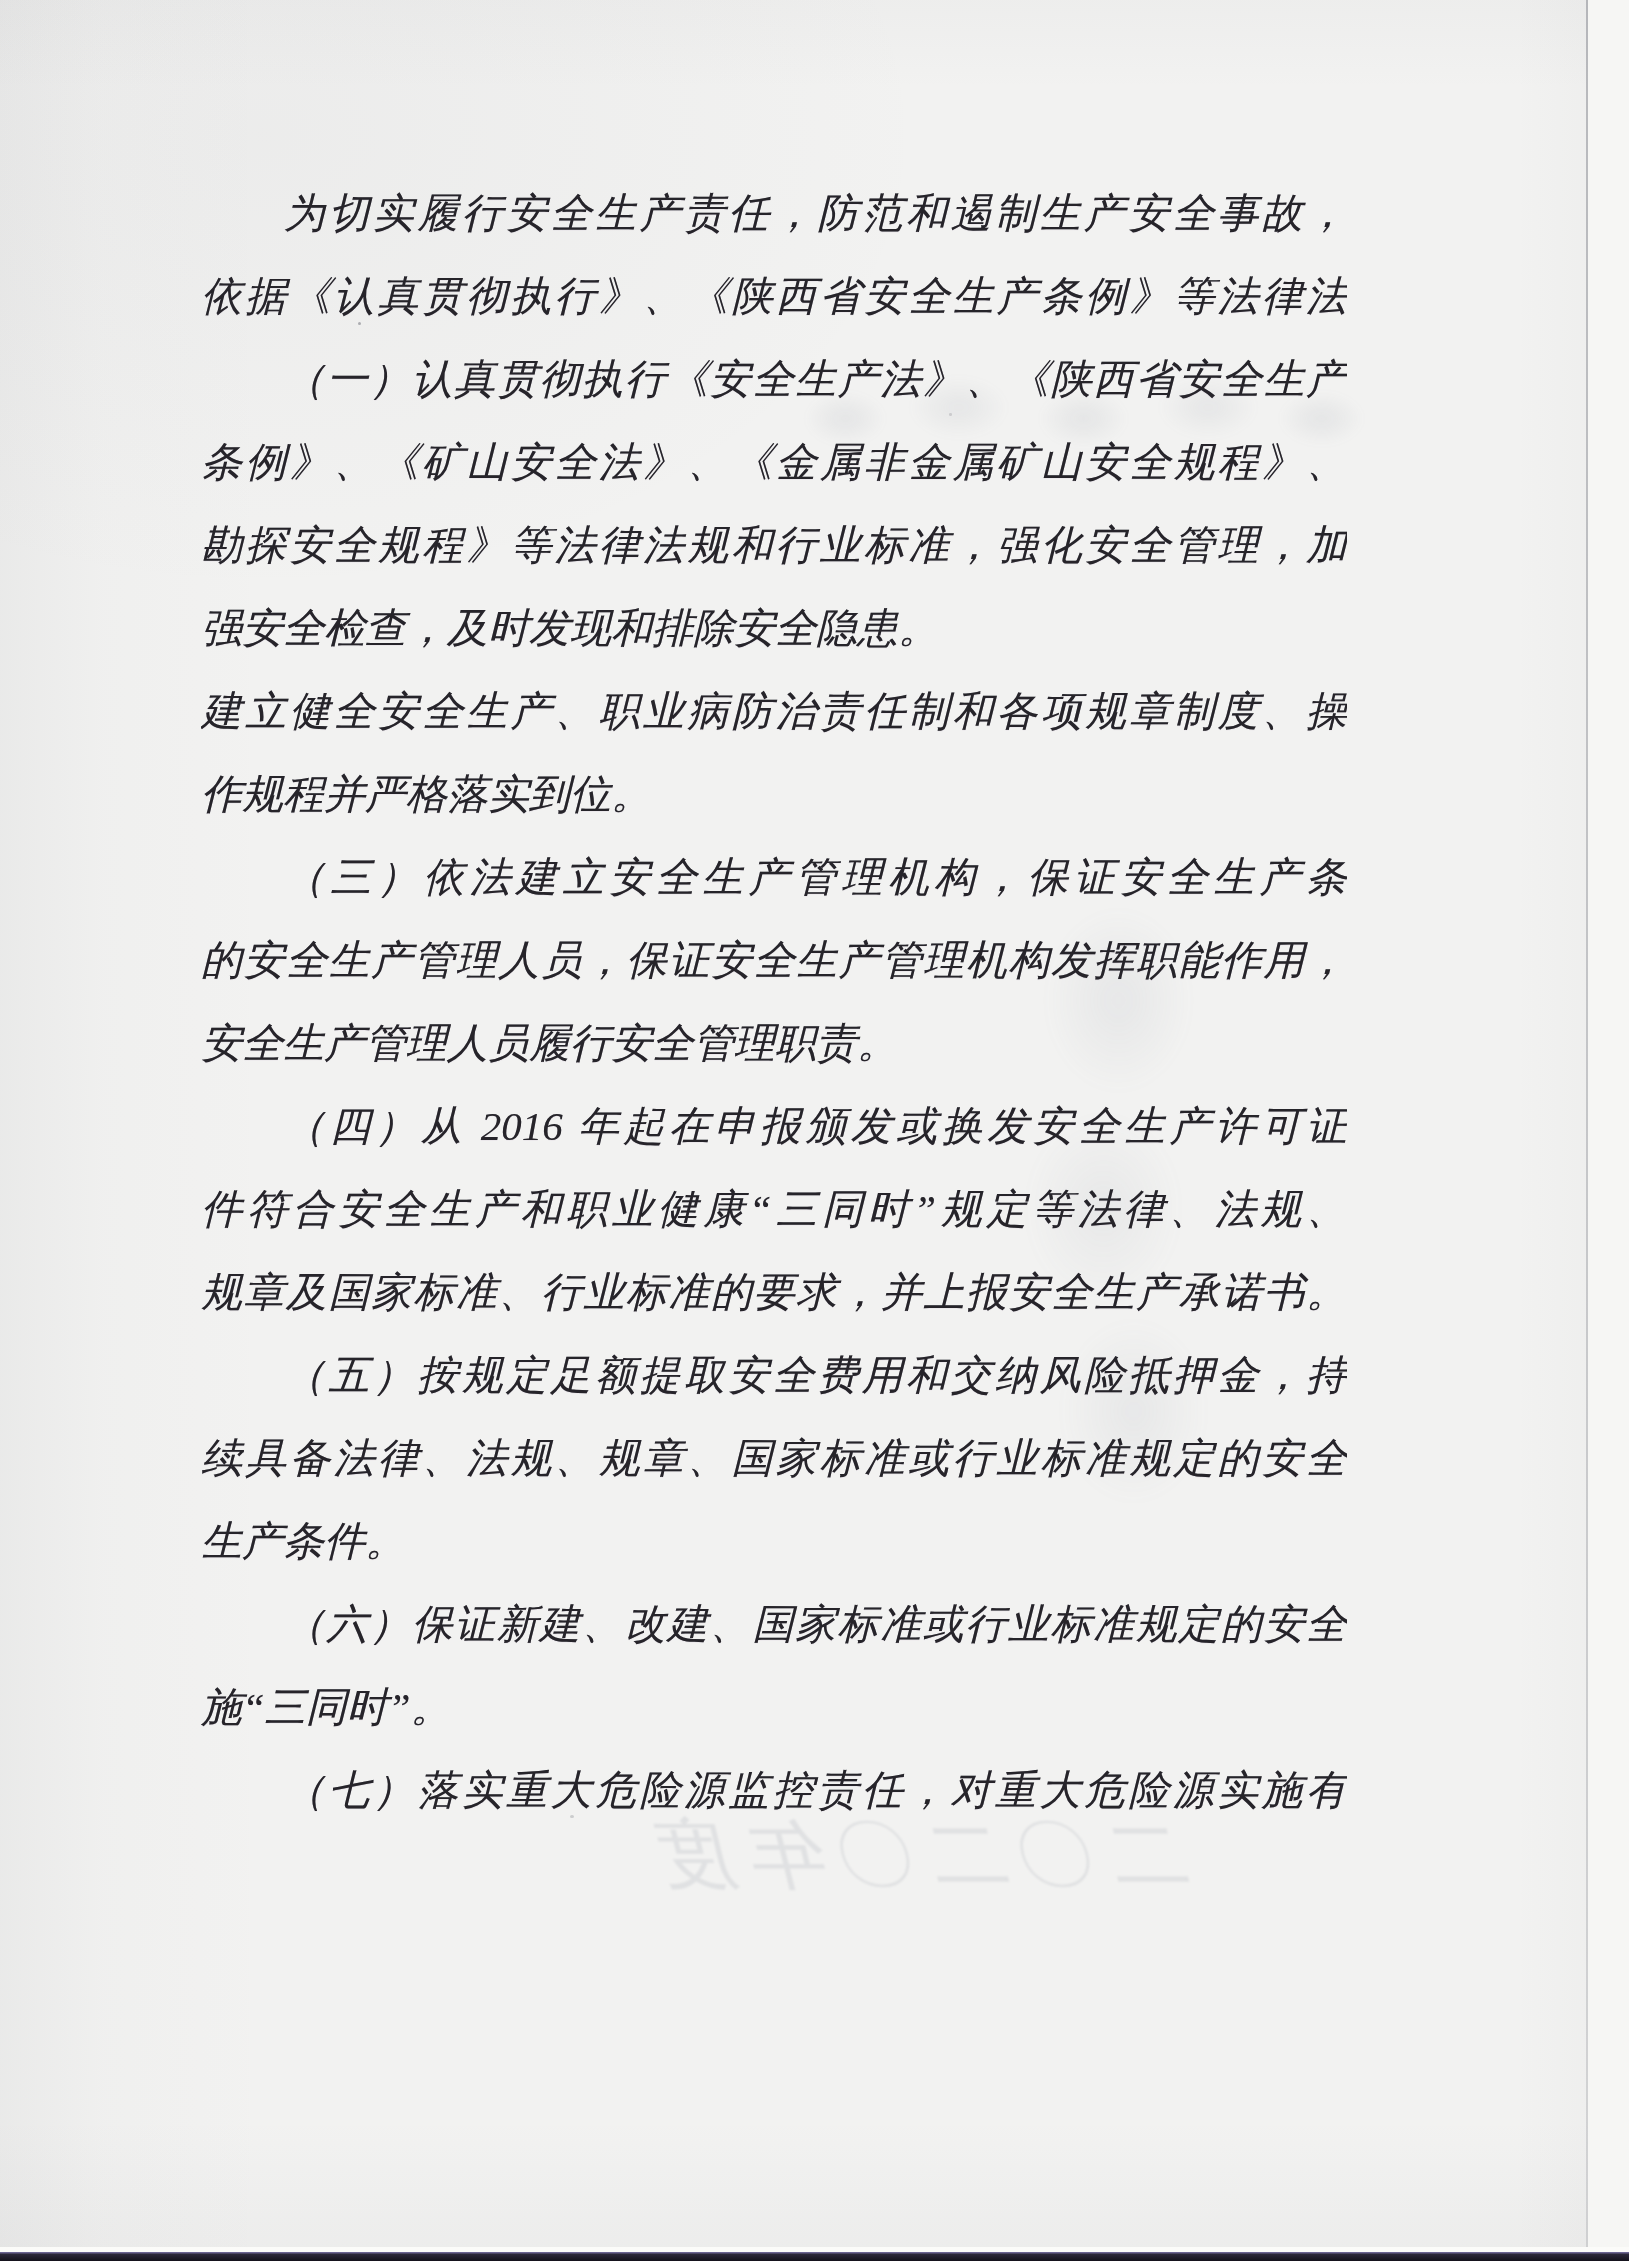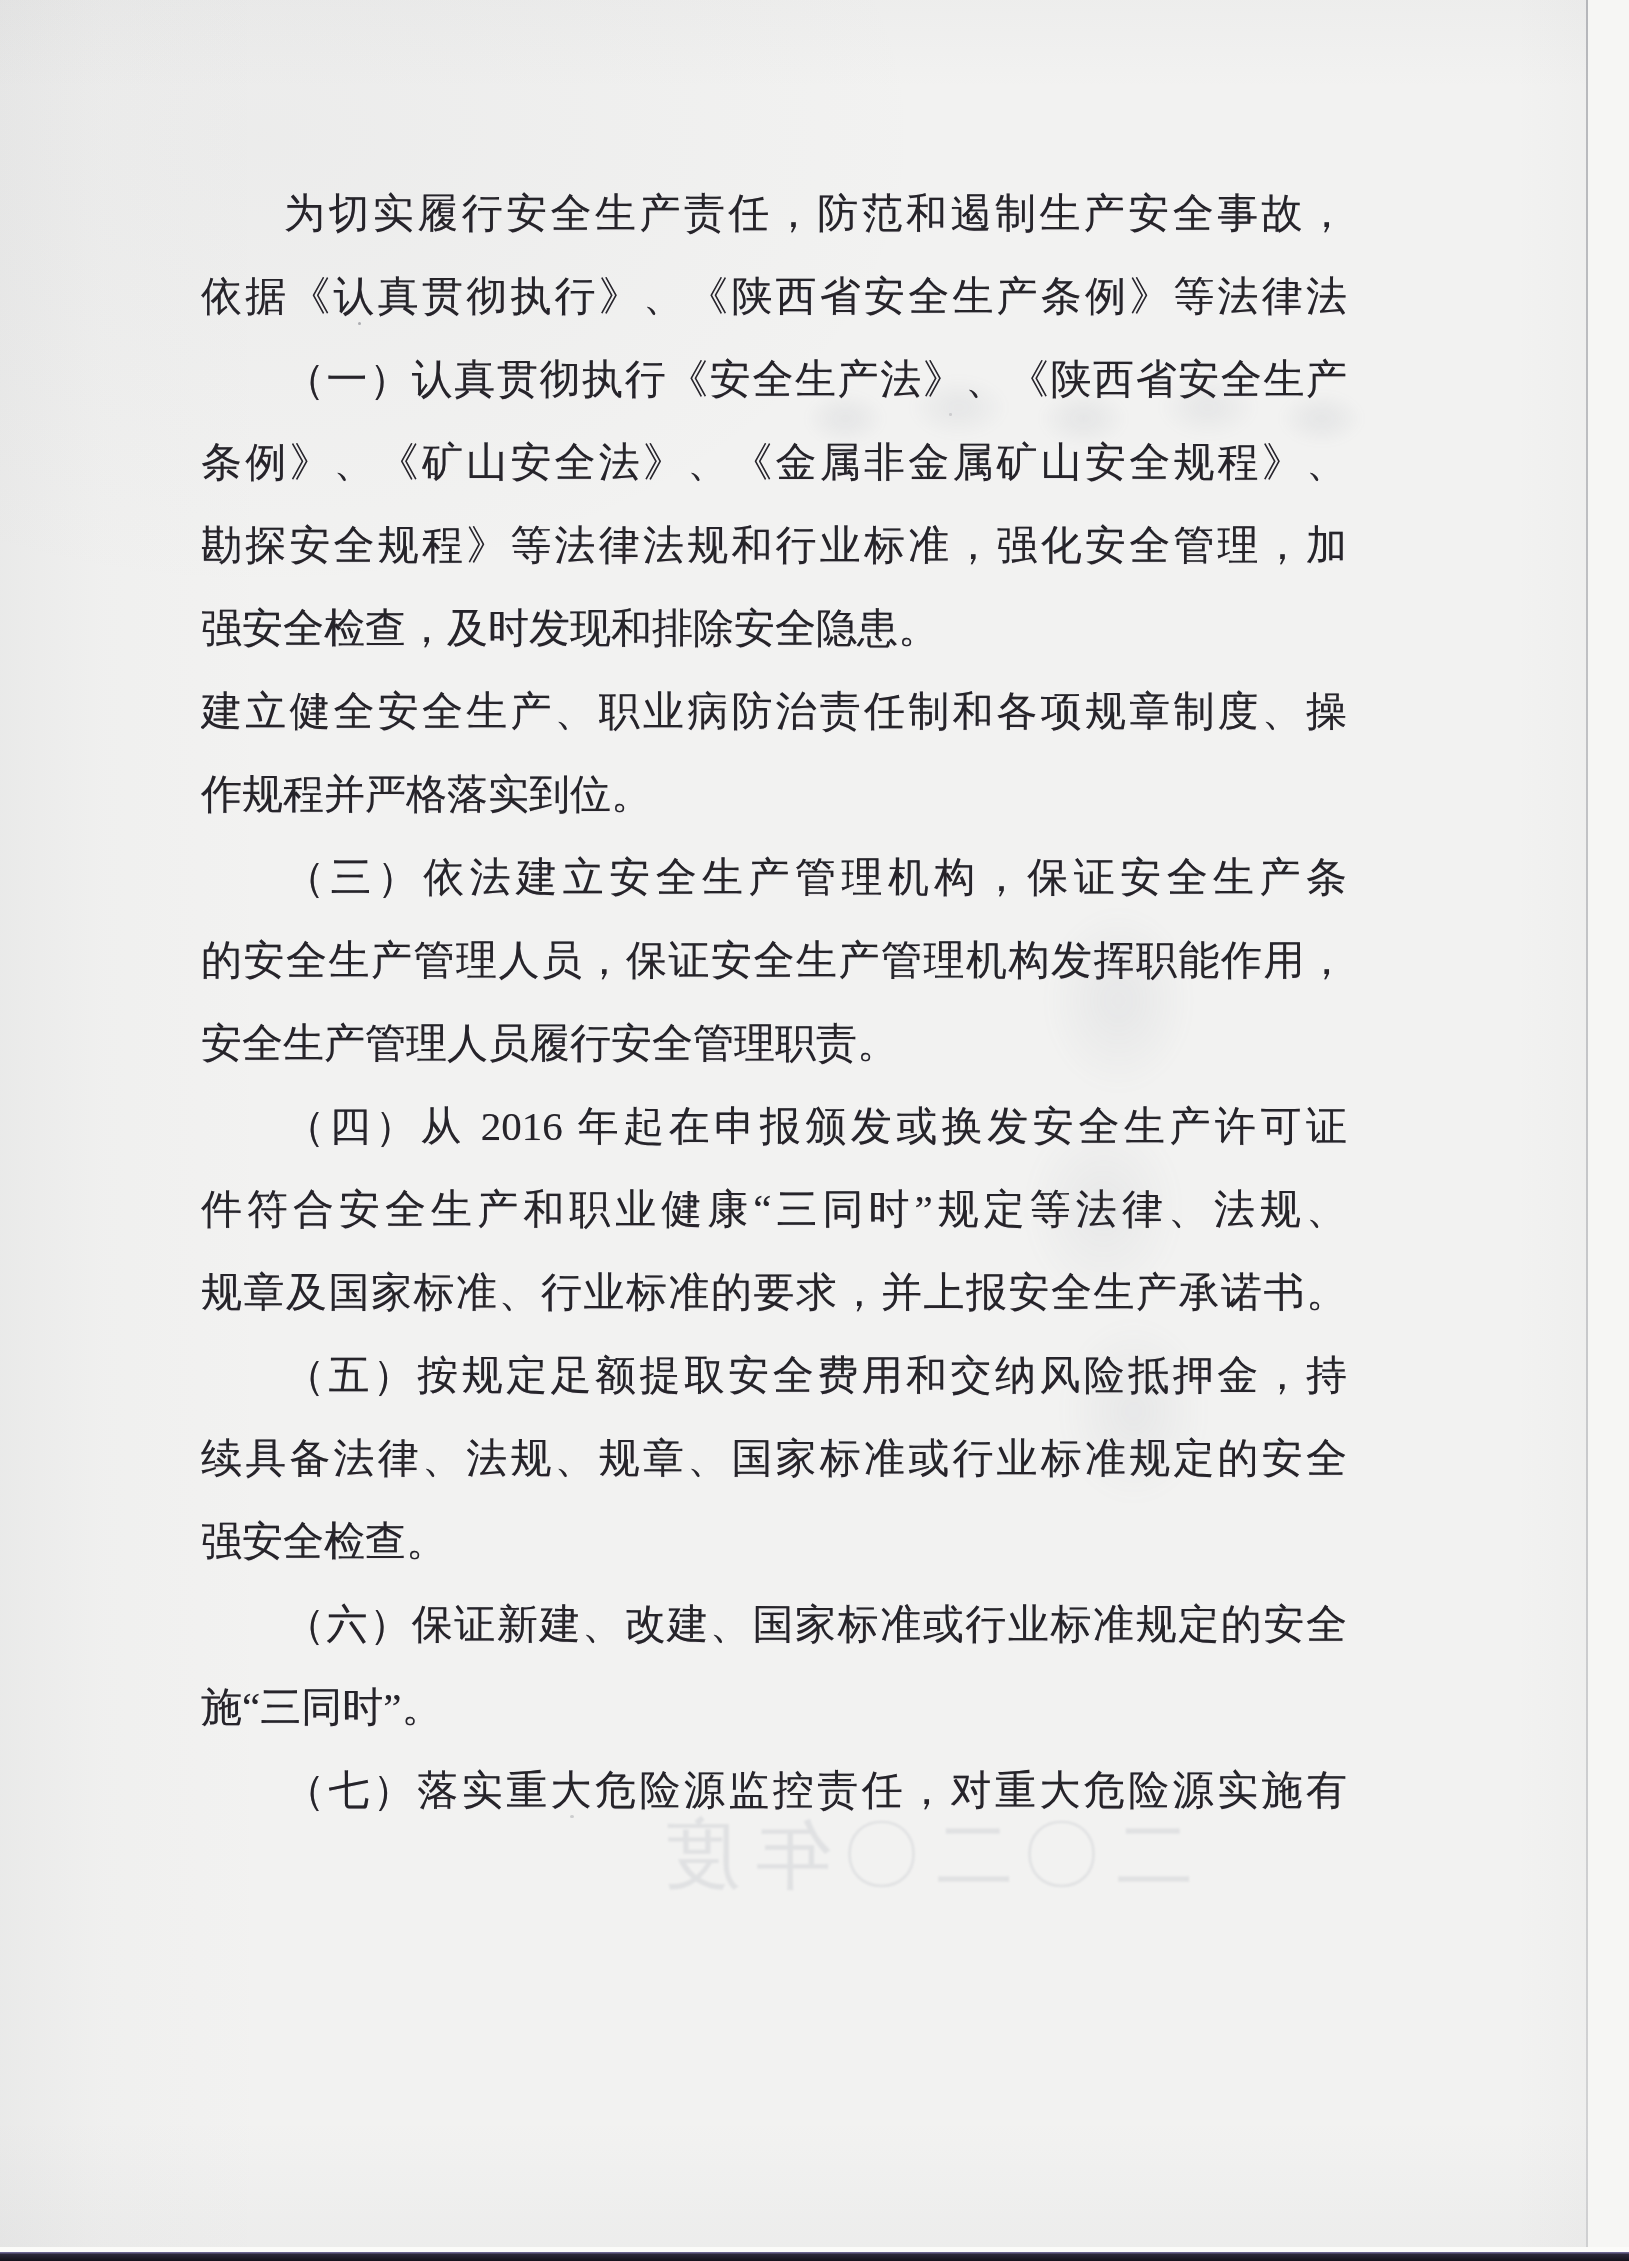--- a/index.html
+++ b/index.html
@@ -8,20 +8,21 @@
     width:1630px;height:2261px;
     background-color:#f2f2f1;
     background-image:
       linear-gradient(90deg, rgba(90,92,98,0.055), rgba(90,92,98,0.015) 103px, rgba(0,0,0,0) 271px),
       linear-gradient(270deg, rgba(90,92,98,0.035), rgba(0,0,0,0) 116px),
       linear-gradient(0deg, rgba(90,92,98,0.04), rgba(0,0,0,0) 142px),
       linear-gradient(180deg, rgba(90,92,98,0.03), rgba(0,0,0,0) 90px),
       radial-gradient(1032px 709px at 16% 6%, rgba(120,122,130,0.05), rgba(0,0,0,0) 65%);
     overflow:hidden;
     font-family:"Liberation Serif","DejaVu Serif",serif;
+    font-style:italic;
   }
   
   .ghost-top{
     position:absolute;left:800px;top:358px;width:567px;height:110px;
     background:
       radial-gradient(58px 39px at 8% 55%, rgba(110,118,134,0.10), transparent 70%),
       radial-gradient(71px 45px at 28% 45%, rgba(110,118,134,0.09), transparent 70%),
       radial-gradient(64px 42px at 50% 55%, rgba(110,118,134,0.10), transparent 70%),
       radial-gradient(71px 45px at 72% 45%, rgba(110,118,134,0.09), transparent 70%),
       radial-gradient(61px 39px at 92% 55%, rgba(110,118,134,0.10), transparent 70%);
@@ -106,21 +107,21 @@
     <div class="line">建立健全安全生产、职业病防治责任制和各项规章制度、操</div>
     <div class="line short">作规程并严格落实到位。</div>
     <div class="line indent">（三）依法建立安全生产管理机构，保证安全生产条</div>
     <div class="line">的安全生产管理人员，保证安全生产管理机构发挥职能作用，</div>
     <div class="line short">安全生产管理人员履行安全管理职责。</div>
     <div class="line indent">（四）从 2016 年起在申报颁发或换发安全生产许可证</div>
     <div class="line">件符合安全生产和职业健康“三同时”规定等法律、法规、</div>
     <div class="line">规章及国家标准、行业标准的要求，并上报安全生产承诺书。</div>
     <div class="line indent">（五）按规定足额提取安全费用和交纳风险抵押金，持</div>
     <div class="line">续具备法律、法规、规章、国家标准或行业标准规定的安全</div>
-    <div class="line short">强安全检查。</div>
+    <div class="line short">生产条件。</div>
     <div class="line indent">（六）保证新建、改建、国家标准或行业标准规定的安全</div>
     <div class="line short">施“三同时”。</div>
     <div class="line indent">（七）落实重大危险源监控责任，对重大危险源实施有</div>
   </div>
 
   <div class="paper-right-edge"></div>
   <div class="scanner-margin"></div>
   <div class="bottom-light-strip"></div>
   <div class="bottom-band"></div>
 

